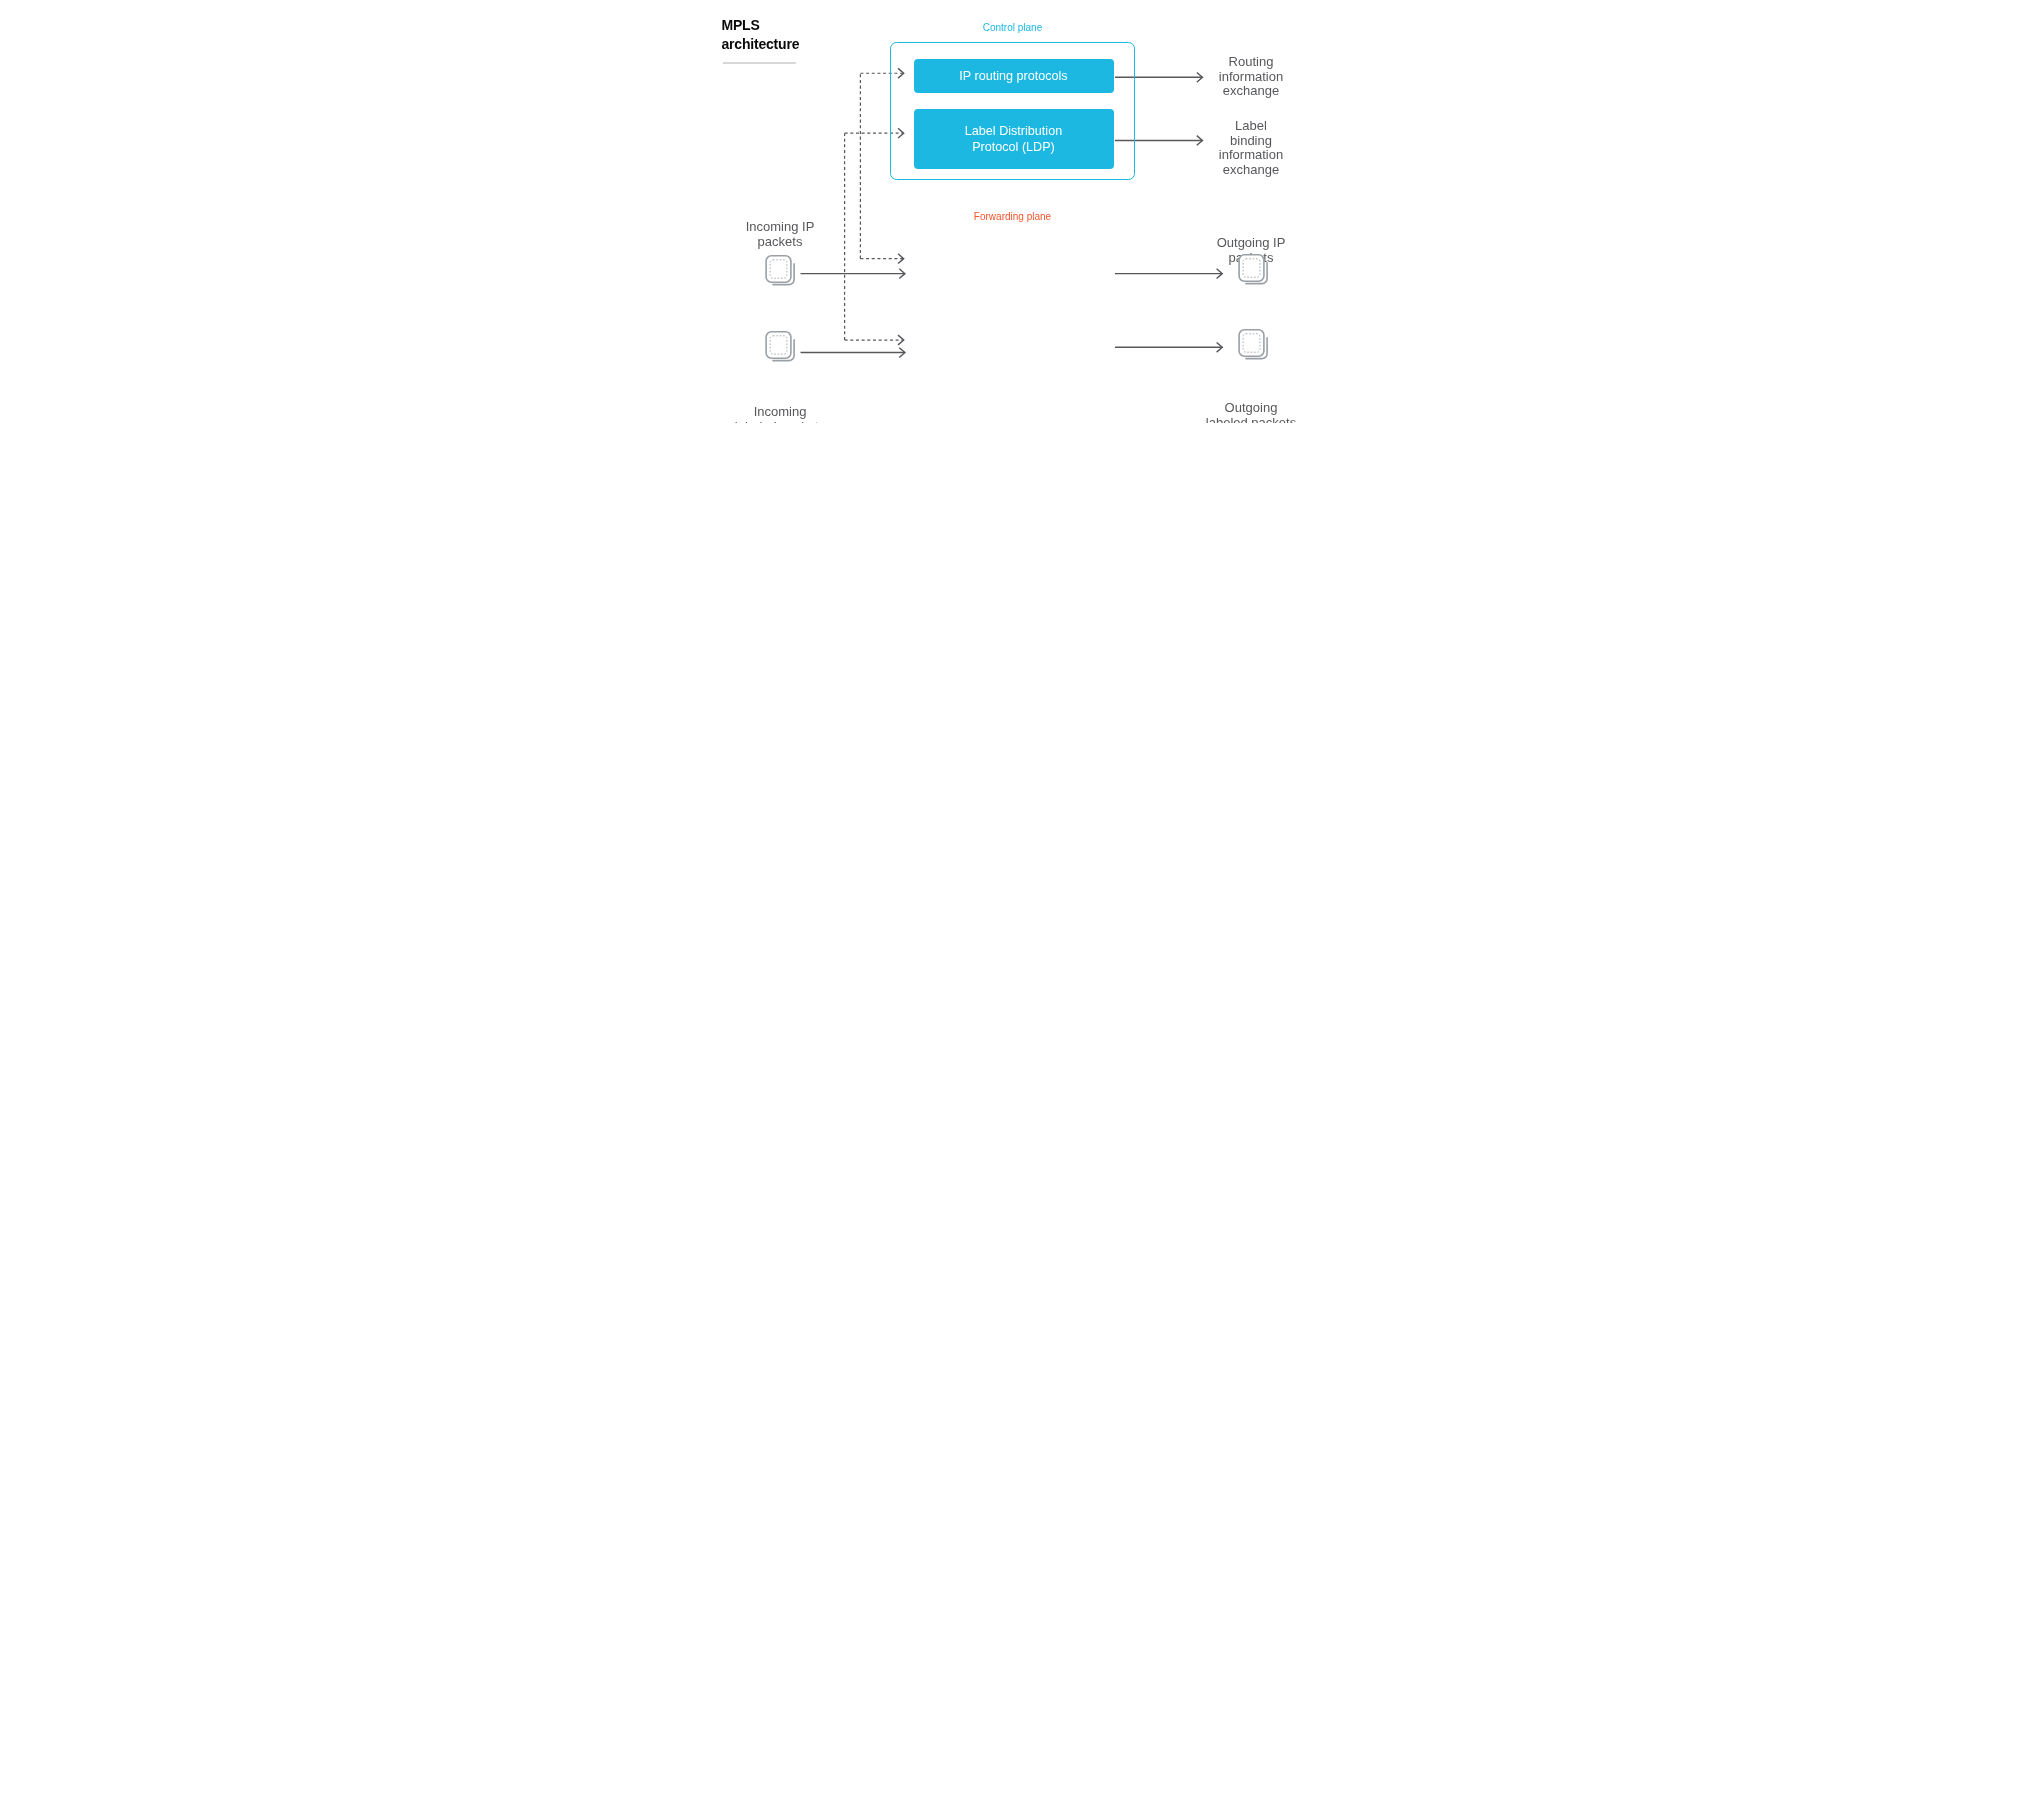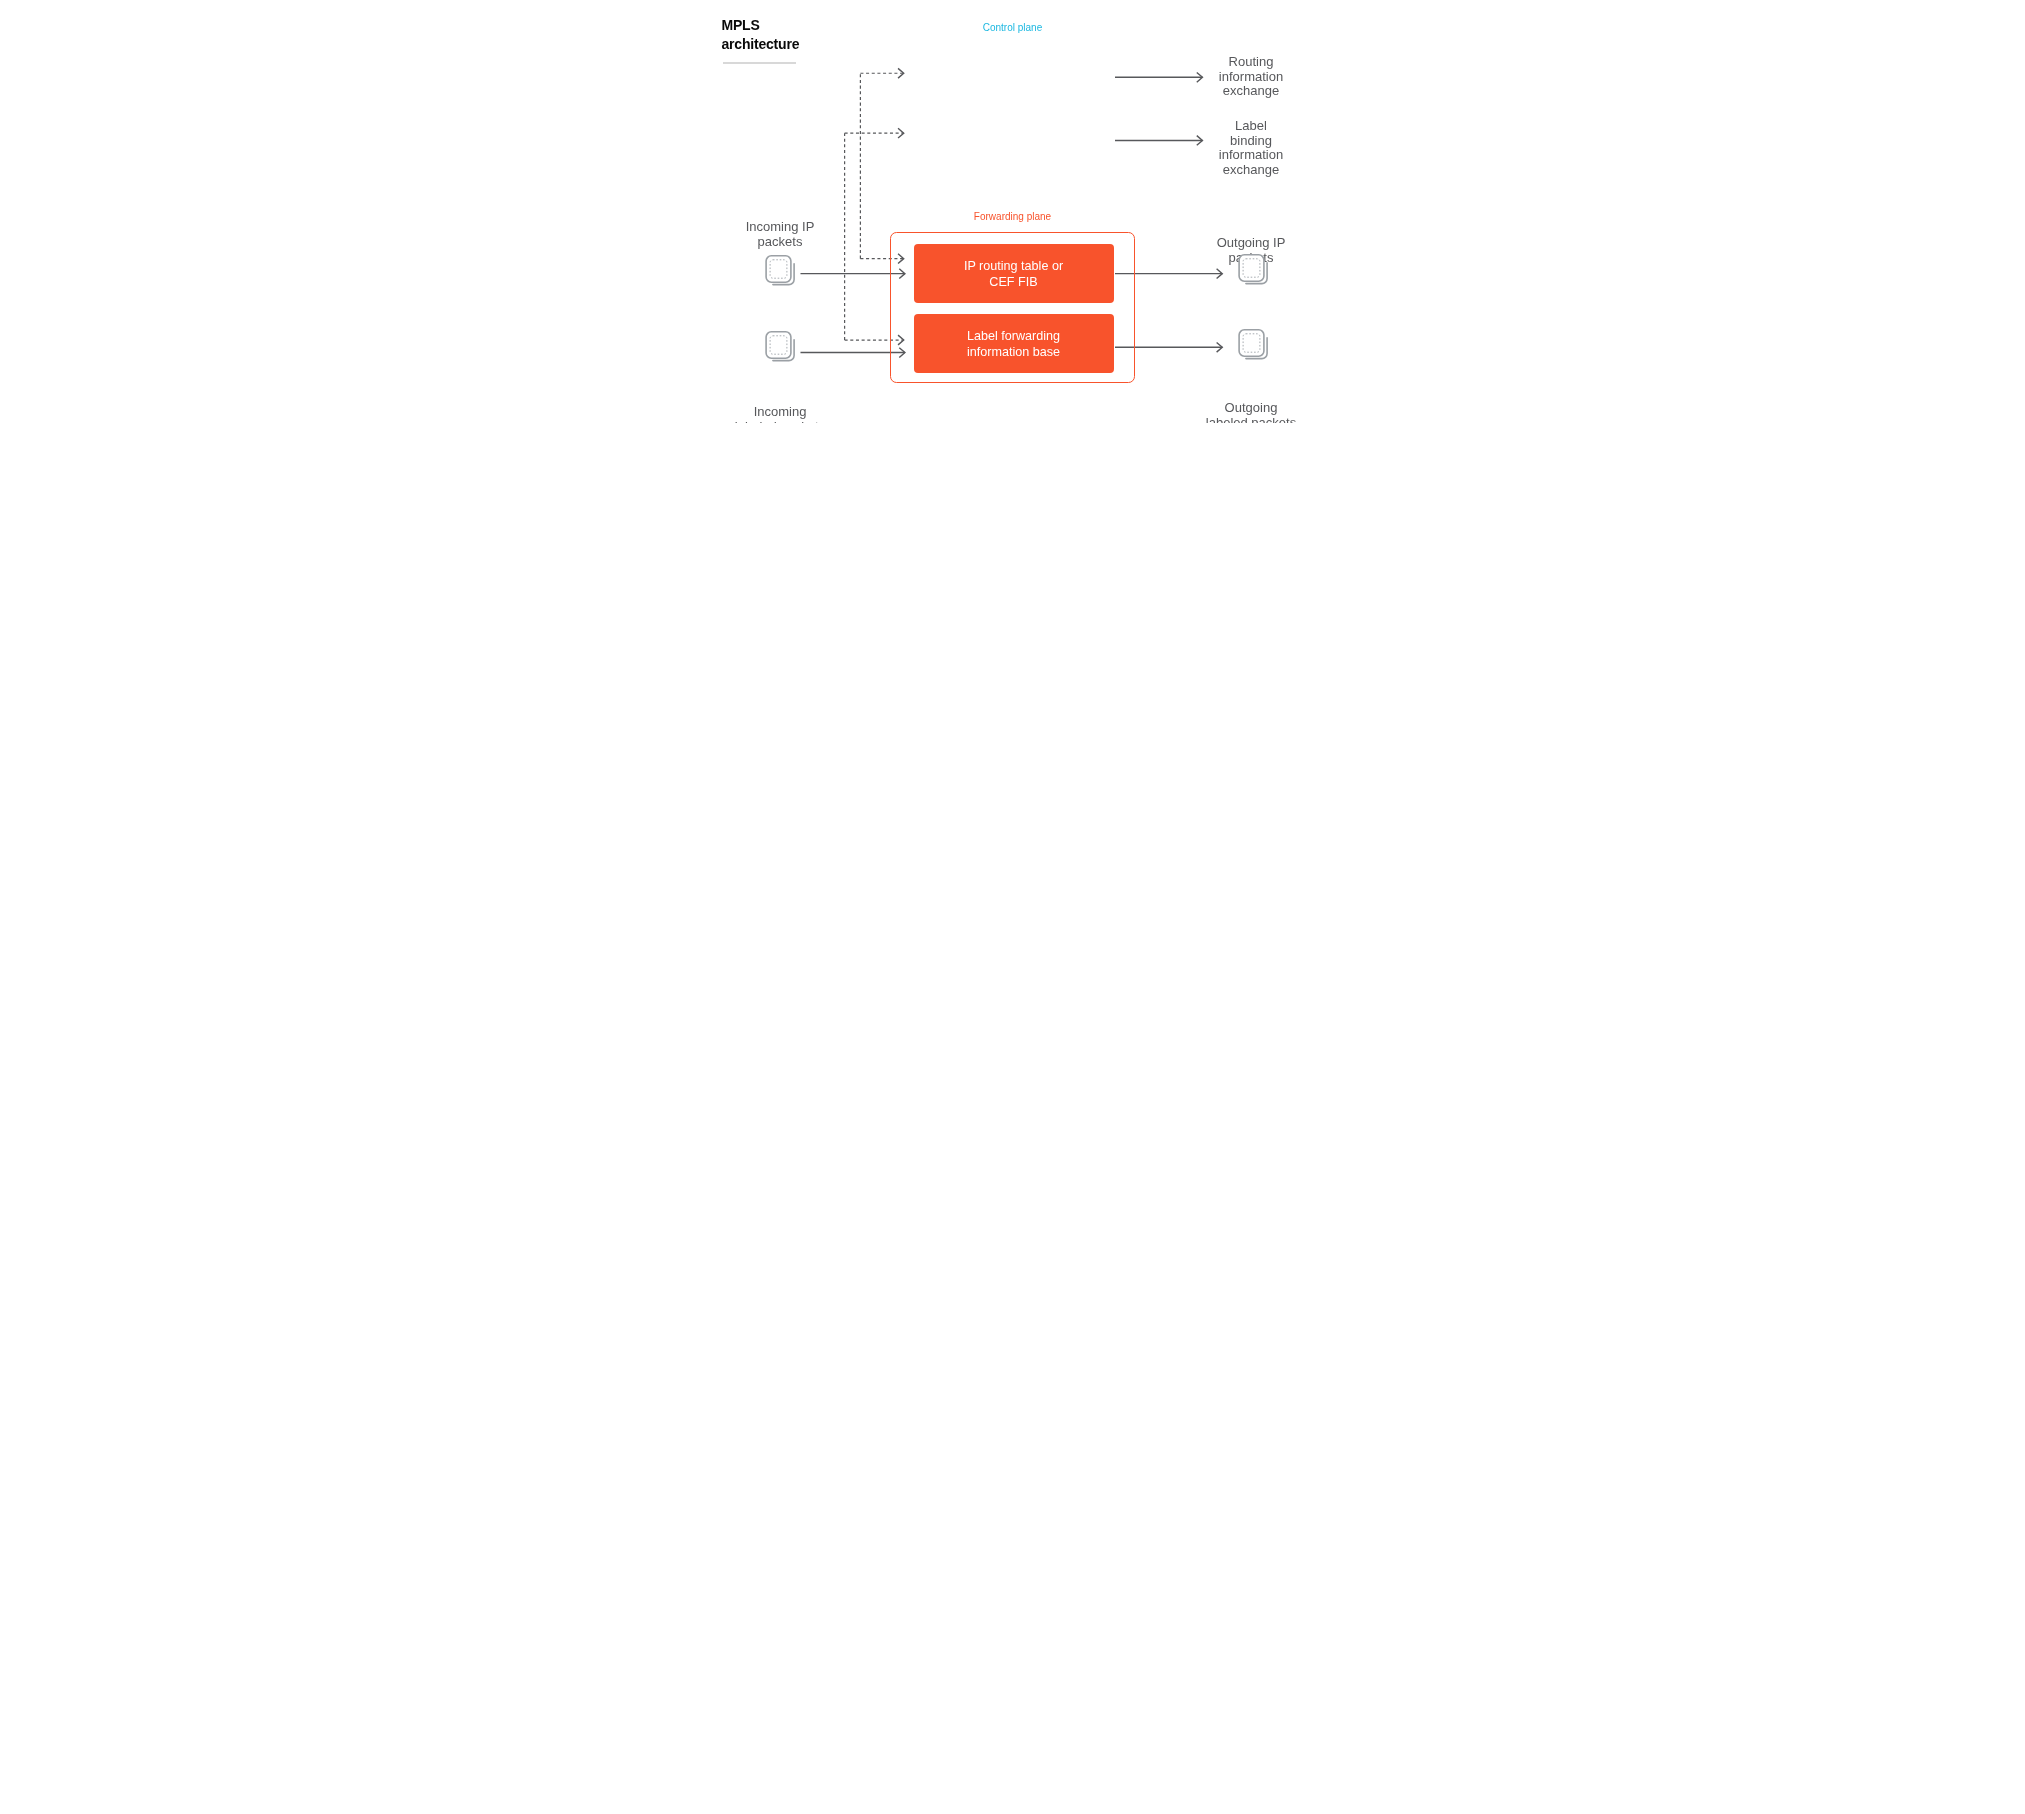--- a/index.html
+++ b/index.html
@@ -118,28 +118,27 @@
       <path d="M1030 676 L1295 676" marker-end="url(#arrowhead)"></path>
       <path d="M1030 858 L1295 858" marker-end="url(#arrowhead)"></path>
     </g>
   </svg>
 
   <div class="page-title pre">MPLS
 architecture</div>
   <div class="title-underline"></div>
 
   <div class="plane-heading control">Control plane</div>
+  <div class="plane-container control">
+    <div class="node-box b1 pre">IP routing protocols</div>
+    <div class="node-box b2 pre">Label Distribution
+Protocol (LDP)</div>
+  </div>
 
   <div class="plane-heading forwarding">Forwarding plane</div>
-  <div class="plane-container forwarding">
-    <div class="node-box b3 pre">IP routing table or
-CEF FIB</div>
-    <div class="node-box b4 pre">Label forwarding
-information base</div>
-  </div>
 
   <div class="side-label lbl-incoming-ip pre">Incoming IP
 packets</div>
   <div class="side-label lbl-incoming-labeled pre">Incoming
 labeled packets</div>
 
   <div class="side-label lbl-routing-info pre">Routing
 information
 exchange</div>
   <div class="side-label lbl-label-binding pre">Label

